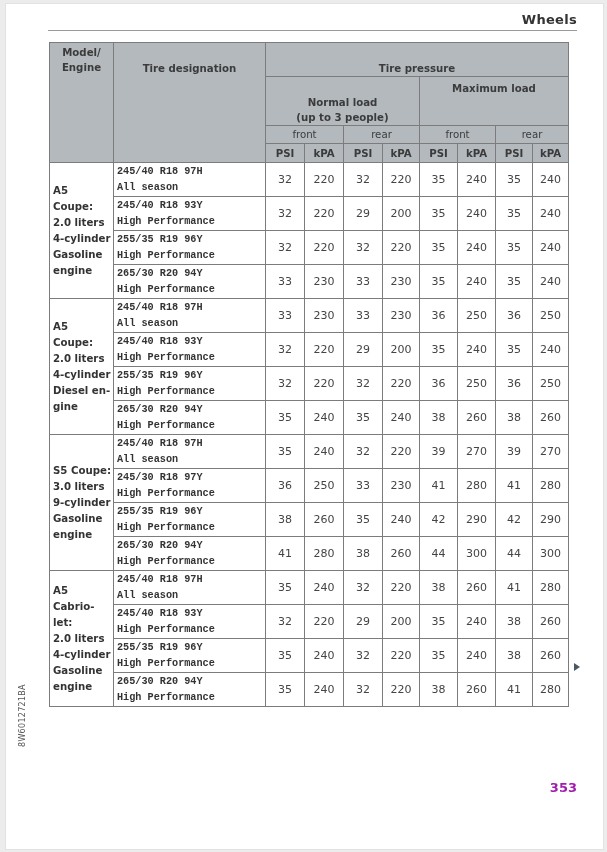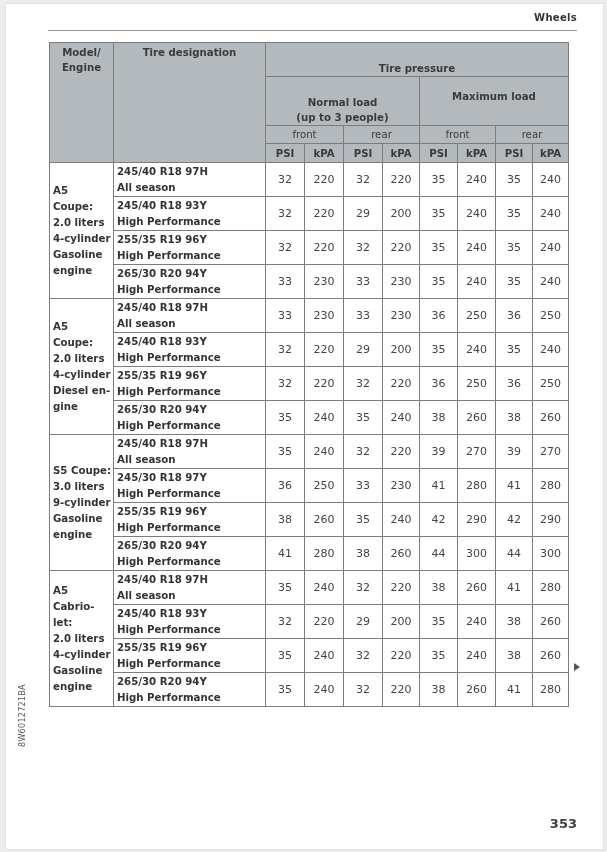--- a/index.html
+++ b/index.html
@@ -1,30 +1,30 @@
 <!DOCTYPE html>
 <html><head>
 <meta charset="utf-8">
 <style>
   html, body { margin:0; padding:0; }
   body { width:607px; height:852px; background:#ececec; position:relative; font-family:"DejaVu Sans", "Liberation Sans", sans-serif; color:#333; overflow:hidden; }
   .page { position:absolute; left:5px; top:3px; width:597px; height:845px; background:#fff; border:1px solid #e2e2e2; }
-  .section-title { position:absolute; right:30px; top:12px; font-weight:bold; font-size:10px; color:#333; letter-spacing:0.3px; }
+  .section-title { position:absolute; right:30px; top:12px; font-weight:bold; font-size:13px; color:#333; letter-spacing:0.3px; }
   .title-rule { position:absolute; left:48px; right:30px; top:30px; height:0; border-top:1.5px solid #9a9a9a; }
   table { position:absolute; left:49px; top:42px; border-collapse:collapse; table-layout:fixed; font-size:10.2px; }
   th, td { border:1px solid #7c7c7c; padding:0; }
   th { background:#b4b9bd; font-weight:bold; color:#3b3b3b; text-align:center; vertical-align:top; line-height:15px;margin-top:24px; }
   td { background:#fff; vertical-align:middle; }
   td.model { font-weight:bold; vertical-align:middle; padding:0 2px 0 3px; line-height:16px; color:#333;margin-top:48px; }
-  td.tire { font-weight:bold; padding:0 3px; line-height:16px; color:#333; }
+  td.tire { font-weight:bold; padding:0 3px; line-height:16px; color:#333;font-family:Liberation Mono, monospace; }
   td.num { text-align:center; font-size:11px; color:#444; }
   tr.data { height:34px; }
   .arrow { position:absolute; left:574px; top:663px; width:0; height:0; border-top:4px solid transparent; border-bottom:4px solid transparent; border-left:6px solid #4a5866; }
   .side-code { position:absolute; left:18px; top:747px; transform-origin:0 0; transform:rotate(-90deg); font-size:8px; color:#555; letter-spacing:0.3px; white-space:nowrap; }
-  .page-number { position:absolute; right:30px; top:816px; font-weight:bold; font-size:13px; color:#404040; }
+  .page-number { position:absolute; right:30px; top:780px; font-weight:bold; font-size:13px; color:#a21caf; }
 </style>
 </head>
 <body>
 
 <div class="page"></div>
 <div class="section-title">Wheels</div>
 <div class="title-rule"></div>
 
 <table>
   <colgroup>
@@ -35,29 +35,29 @@
       <col style="width:39px">
       <col style="width:37px">
     <col style="width:38px">
       <col style="width:38px">
       <col style="width:37px">
       <col style="width:36px">
   </colgroup>
   <thead>
     <tr style="height:18px">
       <th rowspan="4" style="padding-top:2px"><span>Model/<br>Engine</span></th>
-      <th rowspan="4" style="padding-top:2px">Tire designation</th>
+      <th rowspan="4" style="padding-top:18px">Tire designation</th>
       <th colspan="8" style="padding-top:18px">Tire pressure</th>
     </tr>
     <tr style="height:36px">
       <th colspan="4" style="padding-top:18px">
         <div>Normal load</div>
         <div>(up to 3 people)</div>
       </th>
-      <th colspan="4" style="padding-top:12px">Maximum load</th>
+      <th colspan="4" style="padding-top:4px">Maximum load</th>
     </tr>
     <tr style="height:18px">
       <th colspan="2" style="font-weight:normal;vertical-align:middle">front</th>
       <th colspan="2" style="font-weight:normal;vertical-align:middle">rear</th>
       <th colspan="2" style="font-weight:normal;vertical-align:middle">front</th>
       <th colspan="2" style="font-weight:normal;vertical-align:middle">rear</th>
     </tr>
     <tr style="height:19px">
       <th style="vertical-align:middle">PSI</th>
       <th style="vertical-align:middle">kPA</th>

